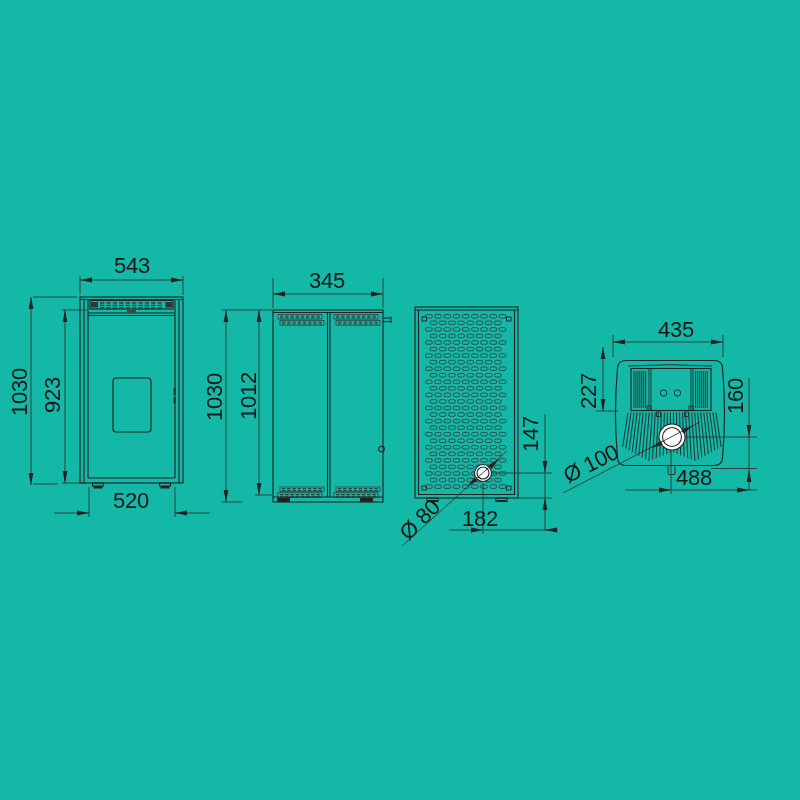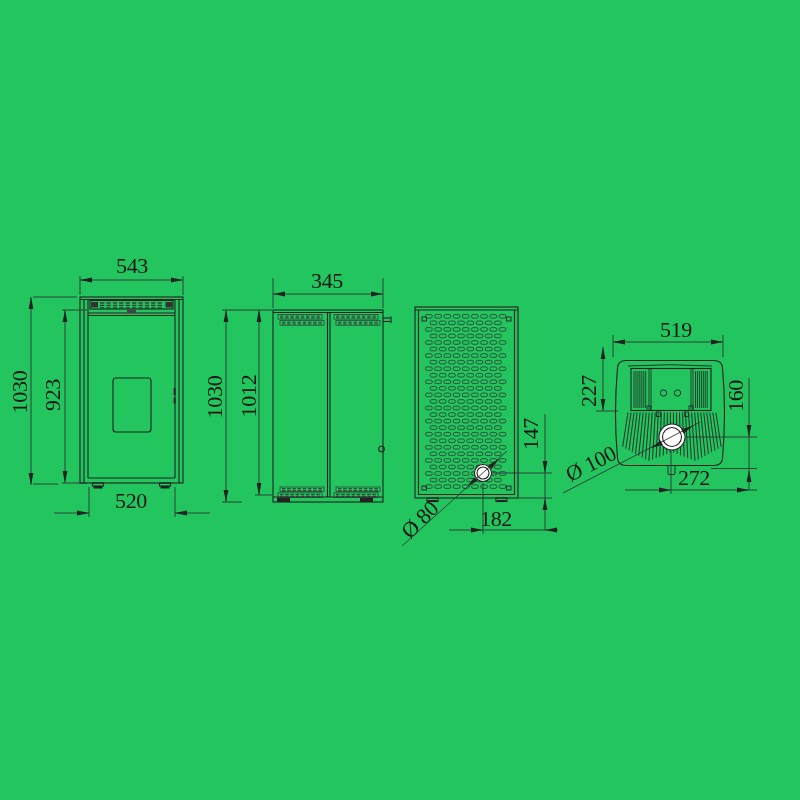--- a/index.html
+++ b/index.html
@@ -1,17 +1,17 @@
 <!DOCTYPE html>
 <html><head>
 <meta charset="utf-8">
 <style>
   html,body{margin:0;padding:0;background:#fff;}
-  .canvas{position:relative;width:800px;height:800px;background:#22c55e;overflow:hidden;
-          font-family:Liberation Serif, serif;}
+  .canvas{position:relative;width:800px;height:800px;background:#14b8a6;overflow:hidden;
+          font-family:Liberation Sans, sans-serif;}
   svg{position:absolute;left:0;top:0;}
   #labels{position:absolute;left:0;top:0;width:800px;height:800px;pointer-events:none;}
   .lbl{position:absolute;font-size:22px;color:#161616;white-space:nowrap;
        transform:translate(-50%,-50%);letter-spacing:-0.3px;}
   .r90{transform:translate(-50%,-50%) rotate(-90deg);}
   .r45{transform:translate(-50%,-50%) rotate(-45deg);}
   .r30{transform:translate(-50%,-50%) rotate(-27deg);}
 </style>
 </head>
 <body>
@@ -639,22 +639,22 @@
   <div class="lbl r90" style="left:20px;top:392px">1030</div>
   <div class="lbl r90" style="left:53px;top:395px">923</div>
   <div class="lbl" style="left:131px;top:501px">520</div>
 
   <div class="lbl" style="left:327px;top:281px">345</div>
   <div class="lbl r90" style="left:215px;top:397px">1030</div>
   <div class="lbl r90" style="left:249px;top:396px">1012</div>
 
   <div class="lbl r90" style="left:531px;top:434px">147</div>
   <div class="lbl r45" style="left:420px;top:520px">Ø 80</div>
-  <div class="lbl" style="left:496px;top:519px">182</div>
-
-  <div class="lbl" style="left:676px;top:330px">519</div>
+  <div class="lbl" style="left:480px;top:519px">182</div>
+
+  <div class="lbl" style="left:676px;top:330px">435</div>
   <div class="lbl r90" style="left:589px;top:391px">227</div>
   <div class="lbl r90" style="left:736px;top:396px">160</div>
   <div class="lbl r30" style="left:591px;top:464px">Ø 100</div>
-  <div class="lbl" style="left:694px;top:478px">272</div>
+  <div class="lbl" style="left:694px;top:478px">488</div>
 </div>
 
 </div>
 
 </body></html>

